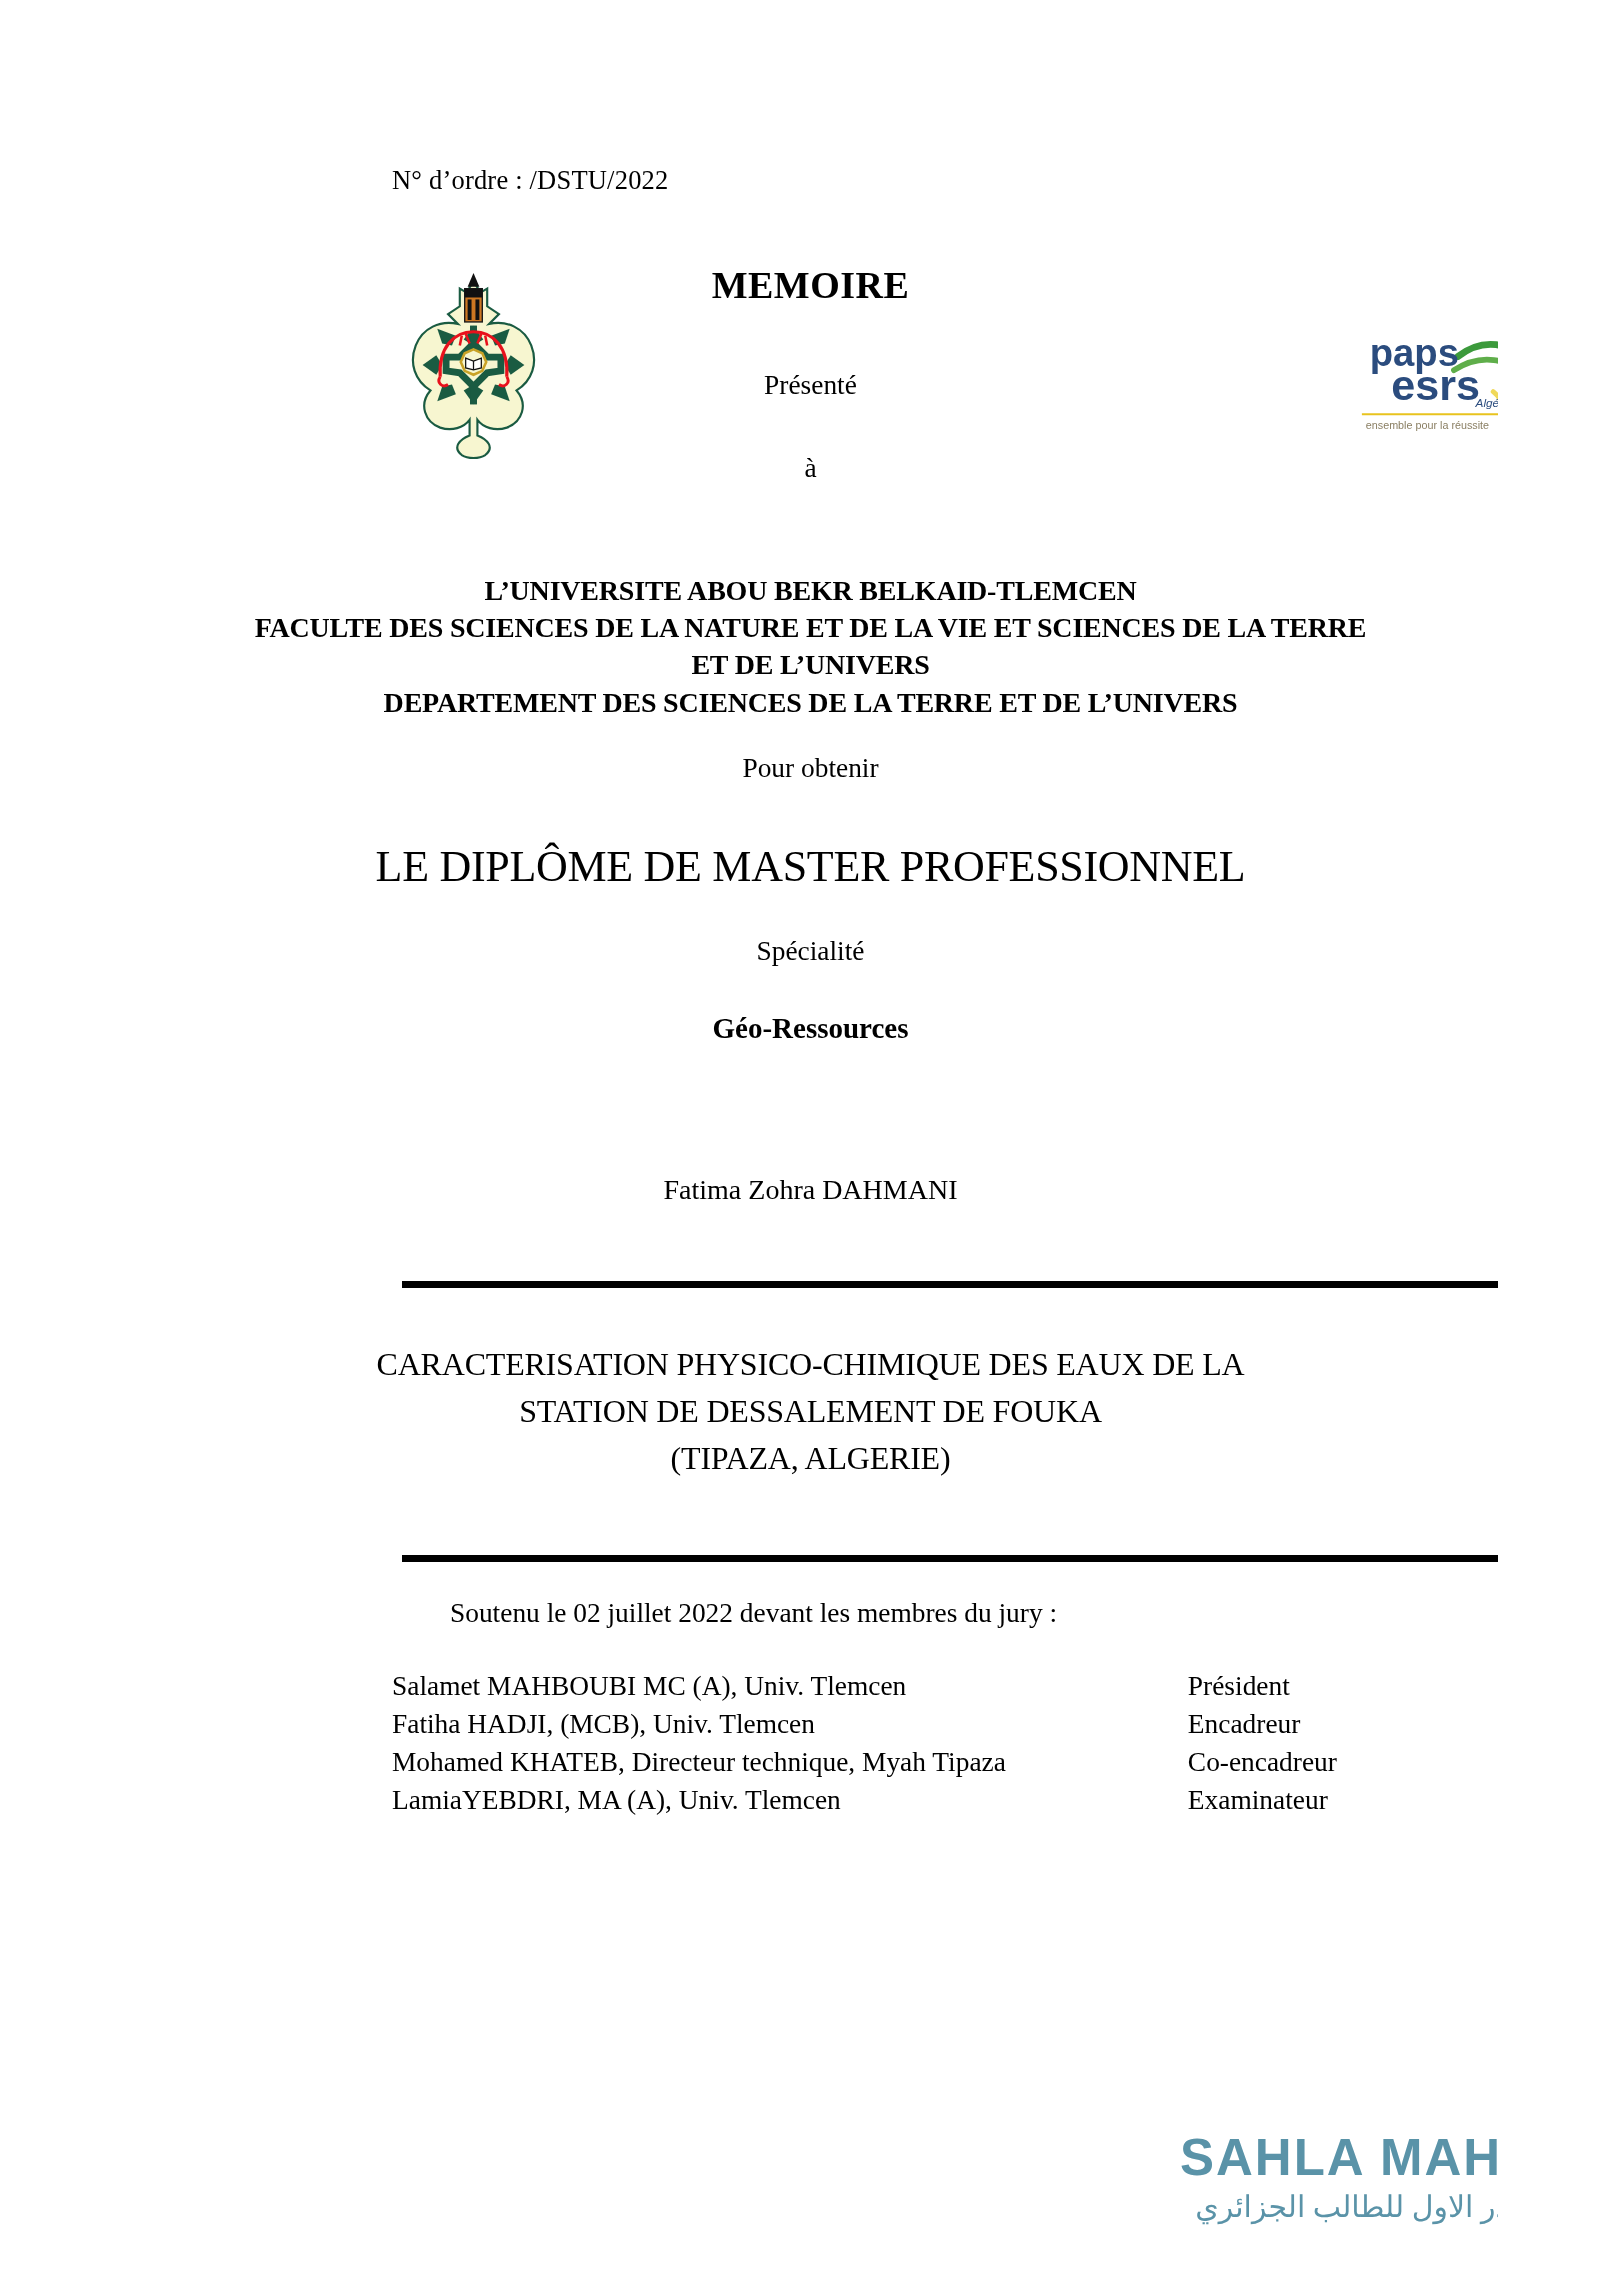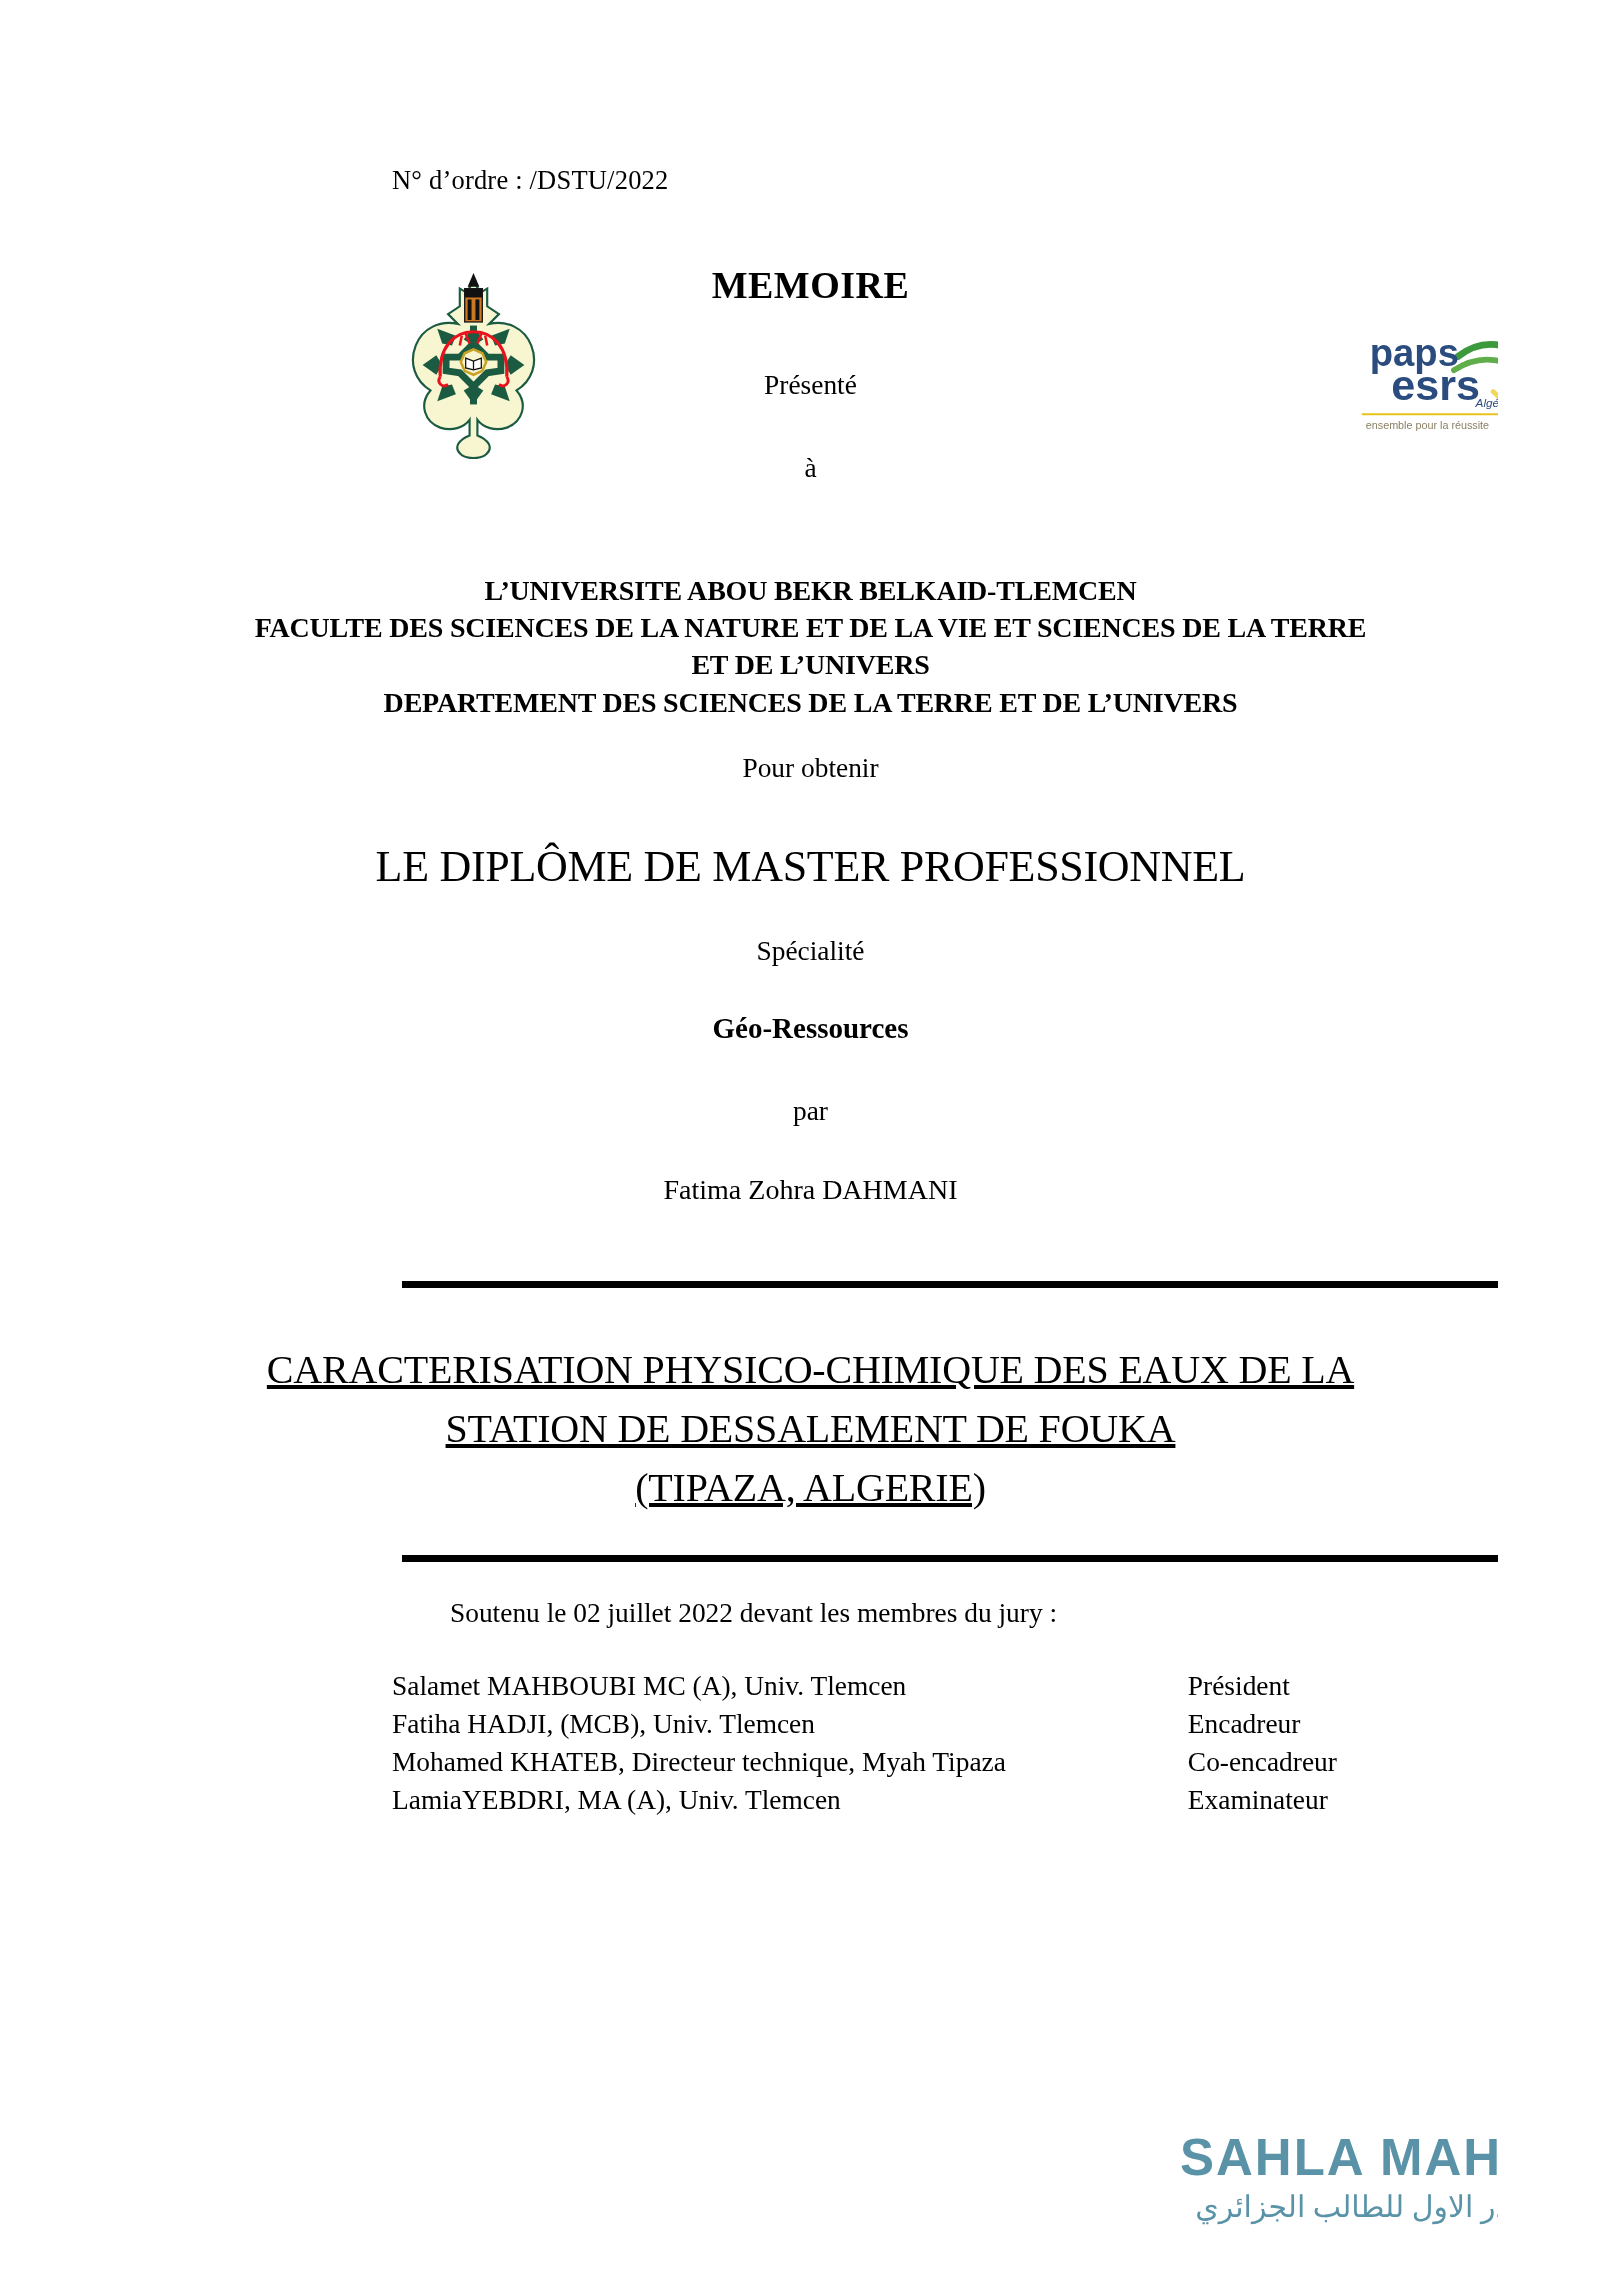--- a/index.html
+++ b/index.html
@@ -121,25 +121,24 @@
     width: 1129px;
     height: 6.9px;
     background: #000000;
   }
   .rule-top { top: 1281px; }
   .rule-bottom { top: 1555px; }
 
   
   .thesis-title {
     top: 1341px;
-    font-size: 40px;
+    font-size: 32px;
     font-stretch: condensed;
     line-height: 1.47;
     letter-spacing: -0.2px;
-    text-decoration: underline;
   }
   .thesis-title .ln { display: block; white-space: nowrap; }
 
   
   .soutenu {
     position: absolute;
     left: 327px;
     top: 1598px;
     font-size: 27.4px;
     white-space: nowrap;
@@ -276,21 +275,20 @@
     <span class="ln">L’UNIVERSITE ABOU BEKR BELKAID-TLEMCEN</span>
     <span class="ln">FACULTE DES SCIENCES DE LA NATURE ET DE LA VIE ET SCIENCES DE LA TERRE</span>
     <span class="ln">ET DE L’UNIVERS</span>
     <span class="ln">DEPARTEMENT DES SCIENCES DE LA TERRE ET DE L’UNIVERS</span>
   </div>
 
   <div class="center-col t-pourobtenir">Pour obtenir</div>
   <div class="center-col t-diplome">LE DIPLÔME DE MASTER PROFESSIONNEL</div>
   <div class="center-col t-specialite">Spécialité</div>
   <div class="center-col t-geo">Géo-Ressources</div>
-  <div class="center-col t-par">par</div>
   <div class="center-col t-author">Fatima Zohra DAHMANI</div>
 
   <div class="rule rule-top"></div>
   <div class="center-col thesis-title">
     <span class="ln">CARACTERISATION PHYSICO-CHIMIQUE DES EAUX DE LA</span>
     <span class="ln">STATION DE DESSALEMENT DE FOUKA</span>
     <span class="ln">(TIPAZA, ALGERIE)</span>
   </div>
   <div class="rule rule-bottom"></div>
 

